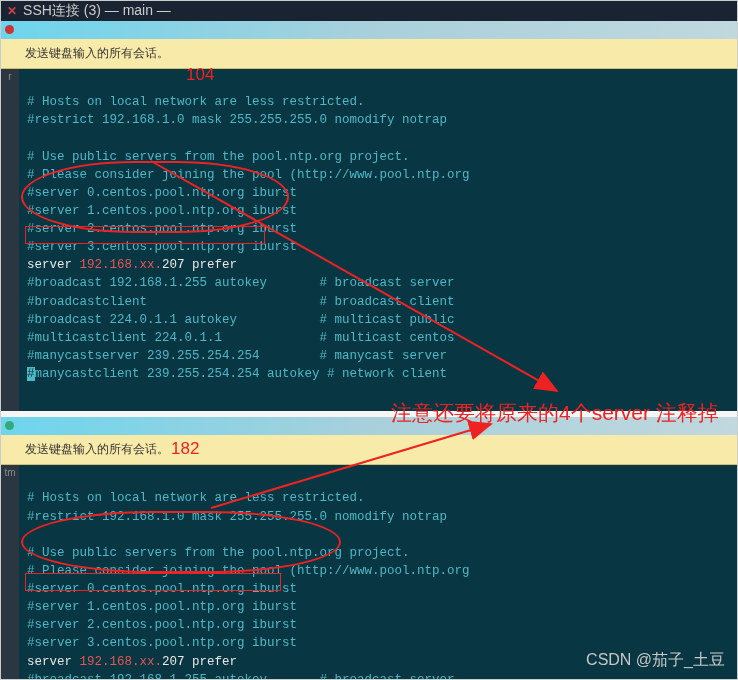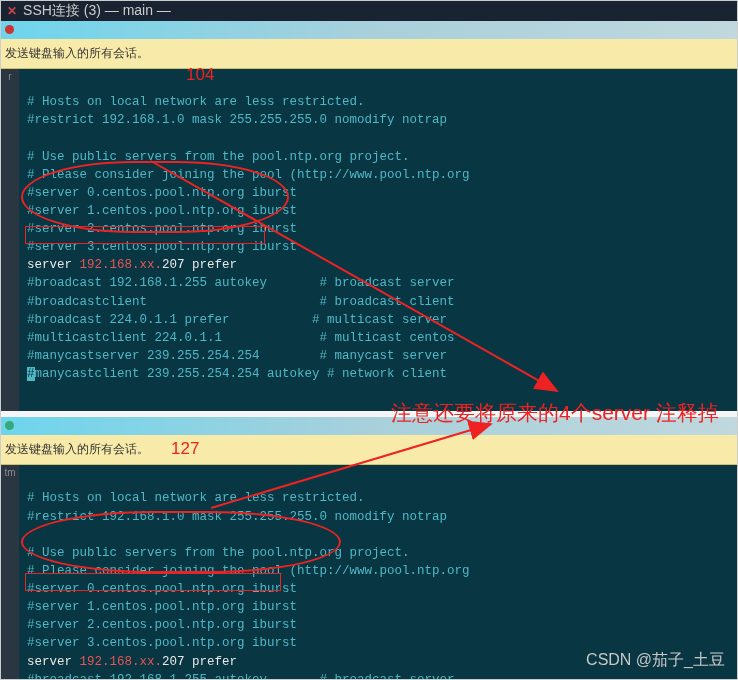--- a/index.html
+++ b/index.html
@@ -32,21 +32,21 @@
     width: 9px; height: 9px; border-radius: 50%;
     background: #3a7;
   }
   .indicator-dot.top { background: #c33; }
   .gutter {
     width: 18px; background: #2a3642;
     color: #888; font-size: 10px; padding-top: 2px; text-align: center;
   }
   .yellow-banner {
     background: #f8eaa9;
-    padding: 6px 4px;
+    padding: 6px 24px;
     font-size: 12px;
     color: #333;
     border-bottom: 1px solid #d0c070;
   }
   .terminal {
     background: #083642;
     color: #4fb8c7;
     font-family: Consolas, "Courier New", monospace;
     font-size: 12.5px;
     line-height: 1.45;
@@ -121,21 +121,21 @@
 <span></span>
 <span class="comment"># Use public servers from the pool.ntp.org project.</span>
 <span class="comment"># Please consider joining the pool (http://www.pool.ntp.org</span>
 <span class="comment">#server 0.centos.pool.ntp.org iburst</span>
 <span class="comment">#server 1.centos.pool.ntp.org iburst</span>
 <span class="comment">#server 2.centos.pool.ntp.org iburst</span>
 <span class="comment">#server 3.centos.pool.ntp.org iburst</span>
 <span class="plain"><span>server </span><span class="highlight-ip">192.168.xx.</span><span>207 prefer</span></span>
 <span class="comment">#broadcast 192.168.1.255 autokey       # broadcast server</span>
 <span class="comment">#broadcastclient                       # broadcast client</span>
-<span class="comment">#broadcast 224.0.1.1 prefer           # multicast server</span>
+<span class="comment">#broadcast 224.0.1.1 autokey           # multicast public</span>
 <span class="comment">#multicastclient 224.0.1.1             # multicast centos</span>
 <span class="comment">#manycastserver 239.255.254.254        # manycast server</span>
 <span><span class="cursor">#</span><span class="comment">manycastclient 239.255.254.254 autokey # network client</span></span>
       </div>
     </div>
   </div>
 </div>
 
 <div class="section" style="margin-top:6px;">
   <div class="indicator-bar">
@@ -167,21 +167,21 @@
   </div>
 </div>
 
 <div class="anno" style="left:20px; top:160px; width:268px; height:72px;"></div>
 <div class="anno-rect" style="left:24px; top:225px; width:240px; height:18px;"></div>
 
 <div class="anno" style="left:20px; top:510px; width:320px; height:62px;"></div>
 <div class="anno-rect" style="left:24px; top:572px; width:256px; height:18px;"></div>
 
 <div class="anno-text" style="left:185px; top:64px;">104</div>
-<div class="anno-text" style="left:170px; top:438px;">127</div>
+<div class="anno-text" style="left:170px; top:438px;">182</div>
 <div class="anno-text" style="left:390px; top:398px; font-size:21px;">注意还要将原来的4个server 注释掉</div>
 
 <svg class="arrows">
   <defs>
     <marker id="ah" markerWidth="12" markerHeight="10" refX="11" refY="5" orient="auto">
       <path d="M0,0 L12,5 L0,10 Z" fill="#e22"></path>
     </marker>
   </defs>
   <line x1="150" y1="160" x2="556" y2="390" stroke="#e22" stroke-width="2" marker-end="url(#ah)"></line>
   <line x1="210" y1="507" x2="490" y2="423" stroke="#e22" stroke-width="2" marker-end="url(#ah)"></line>

